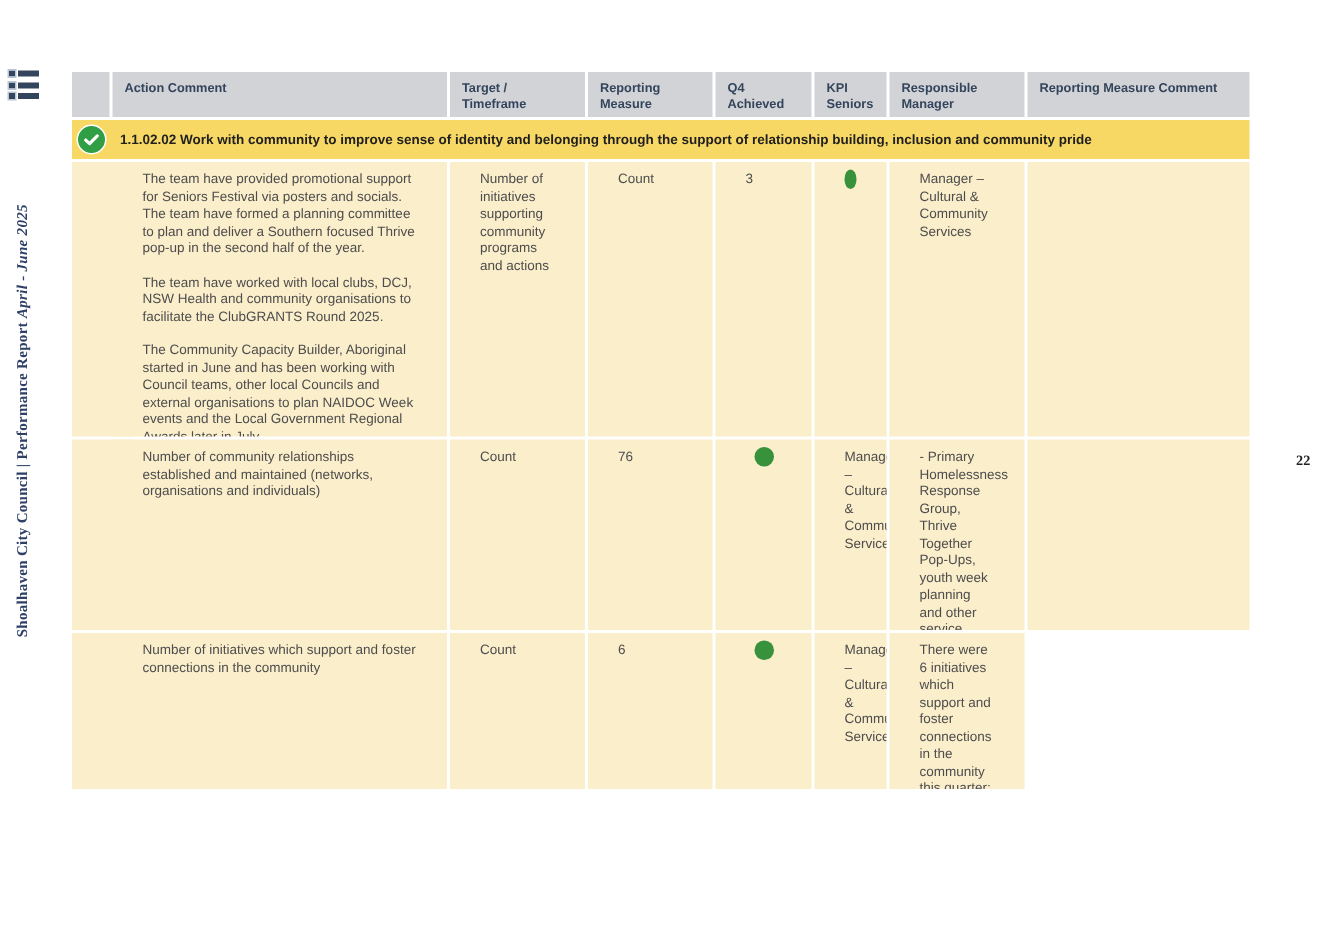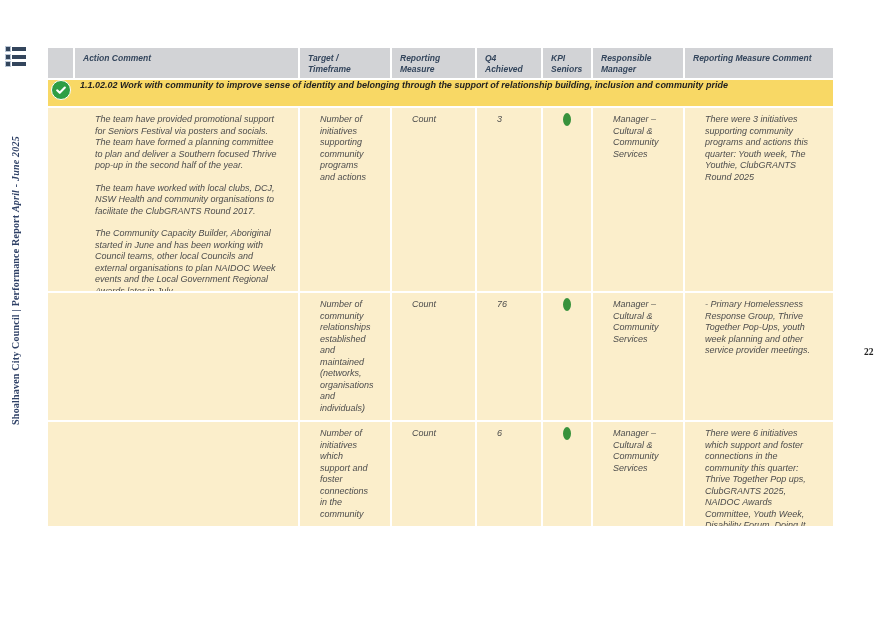--- a/index.html
+++ b/index.html
@@ -52,37 +52,36 @@
   
   .report-table{
     position:absolute;left:48px;top:48px;
     display:grid;
     grid-template-columns:25px 223px 90px 83px 64px 48px 90px 148px;
     grid-template-rows:30px 26px 183px 127px 104px;
     gap:2px;
     background:transparent;
     font-size:9px;
     color:var(--body-text);
-    font-style:italic;
   }
   .cell{background:var(--row-bg);padding:6px 20px;line-height:11.5px;overflow:hidden;}
   .cell p{margin:0 0 11px 0;}
   .cell p:last-child{margin-bottom:0;}
   .header-cell{
     background:var(--header-bg);
     color:var(--header-text);
     font-weight:bold;
     font-size:8.5px;
     line-height:11px;
     padding:5px 8px;
   }
   .banner-cell{
     grid-column:1 / -1;
     background:var(--banner-bg);
-    display:flex;align-items:flex-start;
+    display:flex;align-items:center;
     padding:0 8px 0 3px;
   }
   .check-circle{
     width:20px;height:20px;border-radius:50%;
     background:var(--check-green);
     border:1.5px solid #ffffff;
     flex:0 0 auto;
     display:flex;align-items:center;justify-content:center;
   }
   .banner-text{
@@ -91,21 +90,21 @@
     font-size:9px;
     line-height:11px;
     color:var(--banner-text);
   }
   .kpi-cell{display:flex;justify-content:center;align-items:flex-start;padding-top:5px;}
   .kpi-dot{width:13px;height:13px;border-radius:50%;background:var(--kpi-green);}
 
   .page-number{
     position:absolute;left:864px;top:303px;
     font-family:"Liberation Serif", serif;
-    font-weight:bold;font-size:9.5px;color:#222222;margin-top:44px;
+    font-weight:bold;font-size:9.5px;color:#222222;
   }
 </style>
 </head>
 <body>
 
 <div class="page">
 
   <div class="list-icon">
     <div class="li-row">
         <div class="li-bullet"></div>
@@ -143,33 +142,30 @@
         <svg width="14" height="14" viewBox="0 0 20 20" aria-hidden="true">
           <polyline points="4.5,10.5 8.2,14 15.5,6.5" fill="none" stroke="#ffffff" stroke-width="3" stroke-linecap="round" stroke-linejoin="round"></polyline>
         </svg>
       </div>
       <div class="banner-text">1.1.02.02 Work with community to improve sense of identity and belonging through the support of relationship building, inclusion and community pride</div>
     </div>
 
     <div class="cell"></div>
     <div class="cell">
       <p>The team have provided promotional support for Seniors Festival via posters and socials. The team have formed a planning committee to plan and deliver a Southern focused Thrive pop-up in the second half of the year.</p>
-      <p>The team have worked with local clubs, DCJ, NSW Health and community organisations to facilitate the ClubGRANTS Round 2017.</p>
+      <p>The team have worked with local clubs, DCJ, NSW Health and community organisations to facilitate the ClubGRANTS Round 2025.</p>
       <p>The Community Capacity Builder, Aboriginal started in June and has been working with Council teams, other local Councils and external organisations to plan NAIDOC Week events and the Local Government Regional Awards later in July.</p>
     </div>
     <div class="cell">Number of initiatives supporting community programs and actions</div>
     <div class="cell">Count</div>
     <div class="cell">3</div>
     <div class="cell kpi-cell">
       <div class="kpi-dot"></div>
     </div>
     <div class="cell">Manager – Cultural &amp; Community Services</div>
-    <div class="cell">
-      <p>There were 3 initiatives supporting community programs and actions this quarter: Youth week, The Youthie, ClubGRANTS Round 2025</p>
-    </div>
 
     <div class="cell"></div>
     <div class="cell"></div>
     <div class="cell">Number of community relationships established and maintained (networks, organisations and individuals)</div>
     <div class="cell">Count</div>
     <div class="cell">76</div>
     <div class="cell kpi-cell">
       <div class="kpi-dot"></div>
     </div>
     <div class="cell">Manager – Cultural &amp; Community Services</div>

